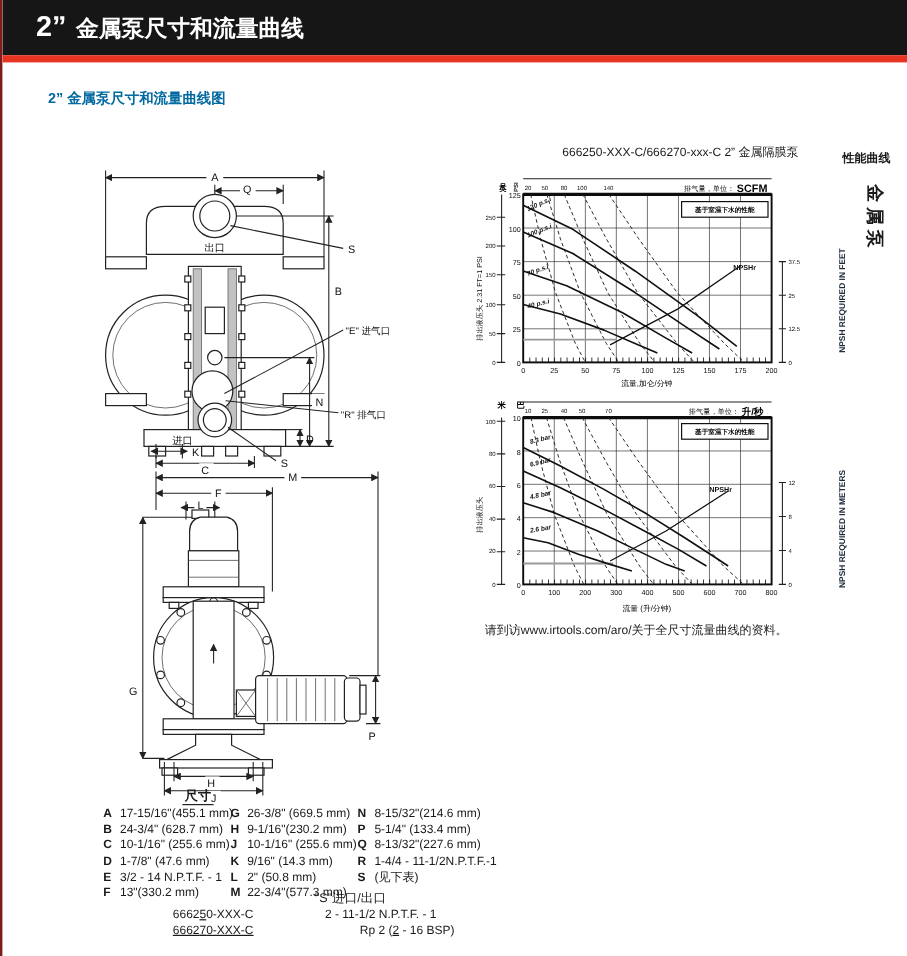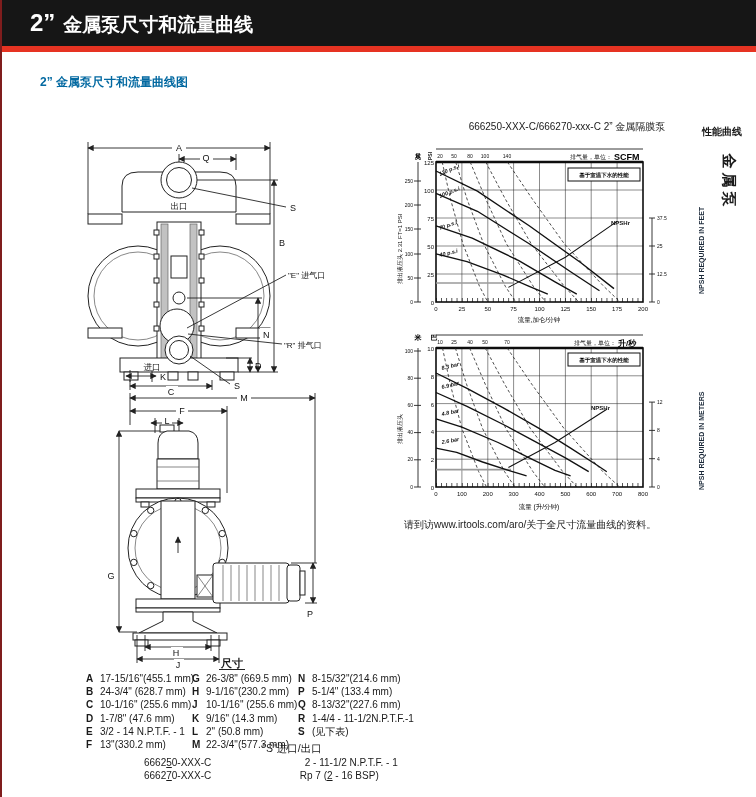--- a/index.html
+++ b/index.html
@@ -510,21 +510,21 @@
       <text class="tick6" x="223.1" y="164" text-anchor="middle">700</text>
       <text class="tick6" x="249" y="164" text-anchor="middle">800</text>
     </g>
     <text x="145" y="177" text-anchor="middle" style="font-size:6.5px">流量 (升/分钟)</text>
   </svg>
 
   <div class="abs caption">
     <span>请到访</span><span>www.irtools.com/aro/</span><span>关于全尺寸流量曲线的资料。</span>
   </div>
 
-  <div class="abs" style="left:150px;top:656px;width:160px;text-align:center;font-size:11px;font-weight:bold;">
+  <div class="abs" style="left:150px;top:656px;width:160px;text-align:left;font-size:11px;font-weight:bold;">
     <span style="border-bottom:1px solid #222;padding:0 2px;">尺寸</span>
   </div>
 
   <div class="abs tbl" style="left:84px;top:672px;">
     <div><span class="l">A</span><span>17-15/16"(455.1 mm)</span></div>
     <div><span class="l">B</span><span>24-3/4" (628.7 mm)</span></div>
     <div><span class="l">C</span><span>10-1/16" (255.6 mm)</span></div>
     <div><span class="l">D</span><span>1-7/8" (47.6 mm)</span></div>
     <div><span class="l">E</span><span>3/2 - 14 N.P.T.F. - 1</span></div>
     <div><span class="l">F</span><span>13"(330.2 mm)</span></div>
@@ -542,20 +542,20 @@
     <div><span class="l">P</span><span>5-1/4" (133.4 mm)</span></div>
     <div><span class="l">Q</span><span>8-13/32"(227.6 mm)</span></div>
     <div><span class="l">R</span><span>1-4/4 - 11-1/2N.P.T.F.-1</span></div>
     <div><span class="l">S</span><span>(见下表)</span></div>
   </div>
 
   <div class="abs" style="left:180px;top:742px;width:220px;text-align:center;font-size:10.5px;">"S"进口/出口</div>
 
   <div class="abs tbl" style="left:142px;top:756px;">
     <span style="display:inline-block;width:105px;"><span>6662</span><span class="u">5</span><span>0-XXX-C</span></span>
-    <span style="margin-left:53px;"><span>2 - 11-1/2 N.P.T.F. - 1</span><span class="u"></span><span></span></span>
+    <span style="margin-left:19px;"><span>2 - 11-1/2 N.P.T.F. - 1</span><span class="u"></span><span></span></span>
   </div>
   <div class="abs tbl" style="left:142px;top:769px;">
-    <span style="display:inline-block;width:105px;"><span>6662</span><span class="u">7</span><span>0-XXX-C</span></span>
-    <span style="margin-left:48px;"><span>Rp 7 (</span><span class="u">2</span><span> - 16 BSP)</span></span>
+    <span style="display:inline-block;width:105px;text-decoration:underline;"><span>6662</span><span class="u">7</span><span>0-XXX-C</span></span>
+    <span style="margin-left:48px;"><span>Rp 2 (</span><span class="u">2</span><span> - 16 BSP)</span></span>
   </div>
 
 </div>
 
 </body></html>

